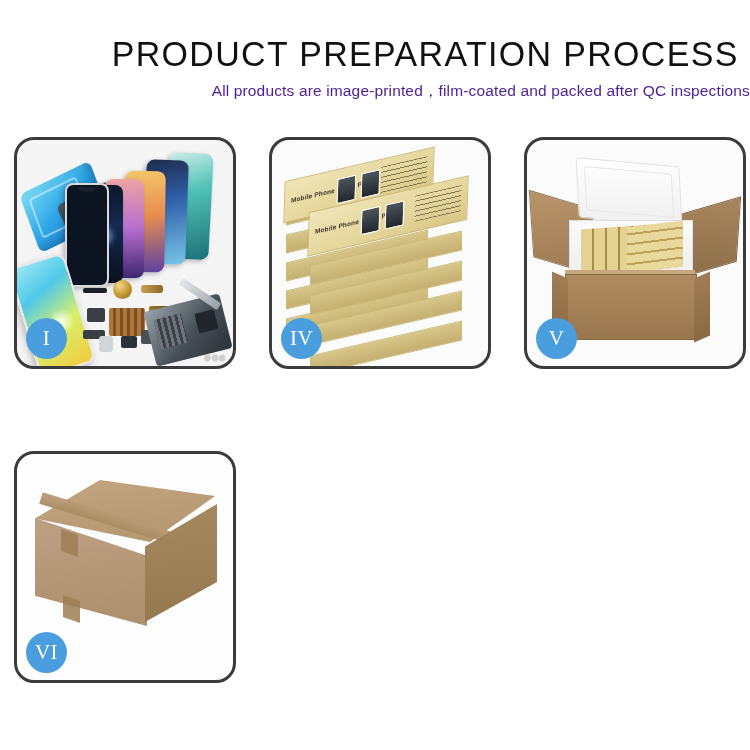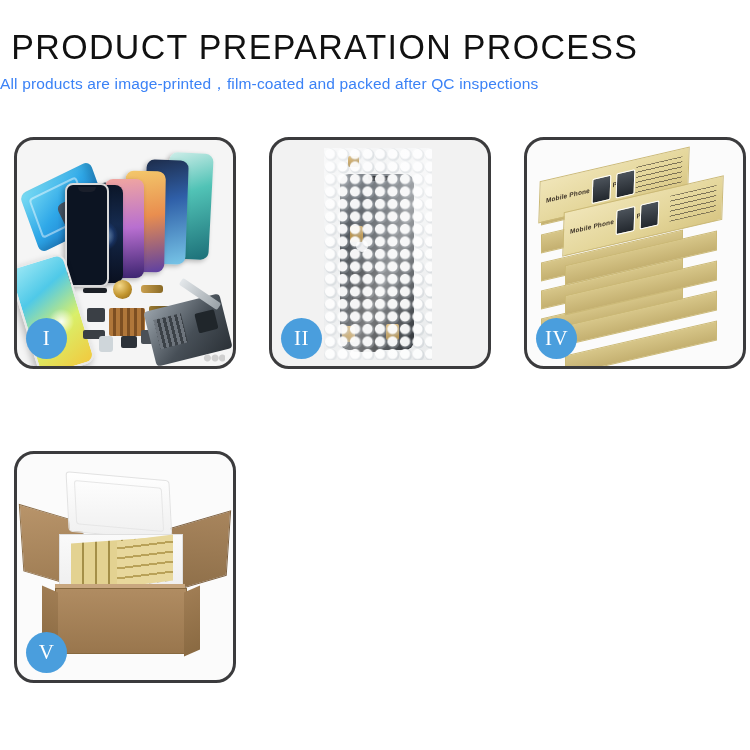--- a/index.html
+++ b/index.html
@@ -11,38 +11,38 @@
     width: 750px;
     height: 750px;
     overflow: hidden;
     font-family: "Liberation Sans", sans-serif;
     position: relative;
   }
 
   
   .header {
     width: 100%;
-    padding-top: 27px;
-    text-align: left;
+    padding-top: 34px;
+    text-align: right;
   }
   .page-title {
     font-family: "Liberation Sans", sans-serif;
     font-size: 35px;
     font-weight: 400;
     letter-spacing: 1.4px;
     color: #111111;
     line-height: 40px;
     margin: 0;
     transform: scaleX(0.97);
   }
   .page-subtitle {
     font-family: "Liberation Sans", sans-serif;
     font-size: 15.5px;
     font-weight: 400;
-    color: #3b82f6;
+    color: #4c1d95;
     line-height: 22px;
     margin: 6px 0 0 0;
     letter-spacing: 0.15px;
   }
 
   
   .grid {
     position: absolute;
     left: 14px;
     top: 137px;
@@ -469,36 +469,20 @@
       <div class="flex f6"></div>
       <div class="flex f7"></div>
       <div class="flex f8"></div>
       <div class="board"></div>
       <div class="tweezer"></div>
       <div class="screws"></div>
     </div>
     <div class="badge">I</div>
   </div>
 
-  <div class="panel p2">
-    <div class="panel-stage">
-      <div class="bag">
-        <div class="item"></div>
-        <div class="cable"></div>
-        <div class="ring"></div>
-        <div class="conn c1"></div>
-        <div class="conn c2"></div>
-        <div class="conn c3"></div>
-        <div class="conn c4"></div>
-        <div class="bubbles"></div>
-        <div class="sheen"></div>
-      </div>
-    </div>
-    <div class="badge">II</div>
-  </div>
 
 
   <div class="panel p4">
     <div class="panel-stage">
       <div class="stackwrap">
         <div class="bx bE">
             <div class="side"></div>
           </div>
         <div class="bx bD">
             <div class="side"></div>
@@ -554,14 +538,25 @@
       <div class="foamlid"></div>
       <div class="foambox"></div>
       <div class="prods"></div>
       <div class="prods2"></div>
       <div class="cartonlip"></div>
       <div class="carton"></div>
     </div>
     <div class="badge">V</div>
   </div>
 
+  <div class="panel p6">
+    <div class="panel-stage">
+      <div class="top"></div>
+      <div class="tape"></div>
+      <div class="left"></div>
+      <div class="right"></div>
+      <div class="seal s1"></div>
+      <div class="seal s2"></div>
+    </div>
+    <div class="badge">VI</div>
+  </div>
 
 </div>
 
 </body></html>

